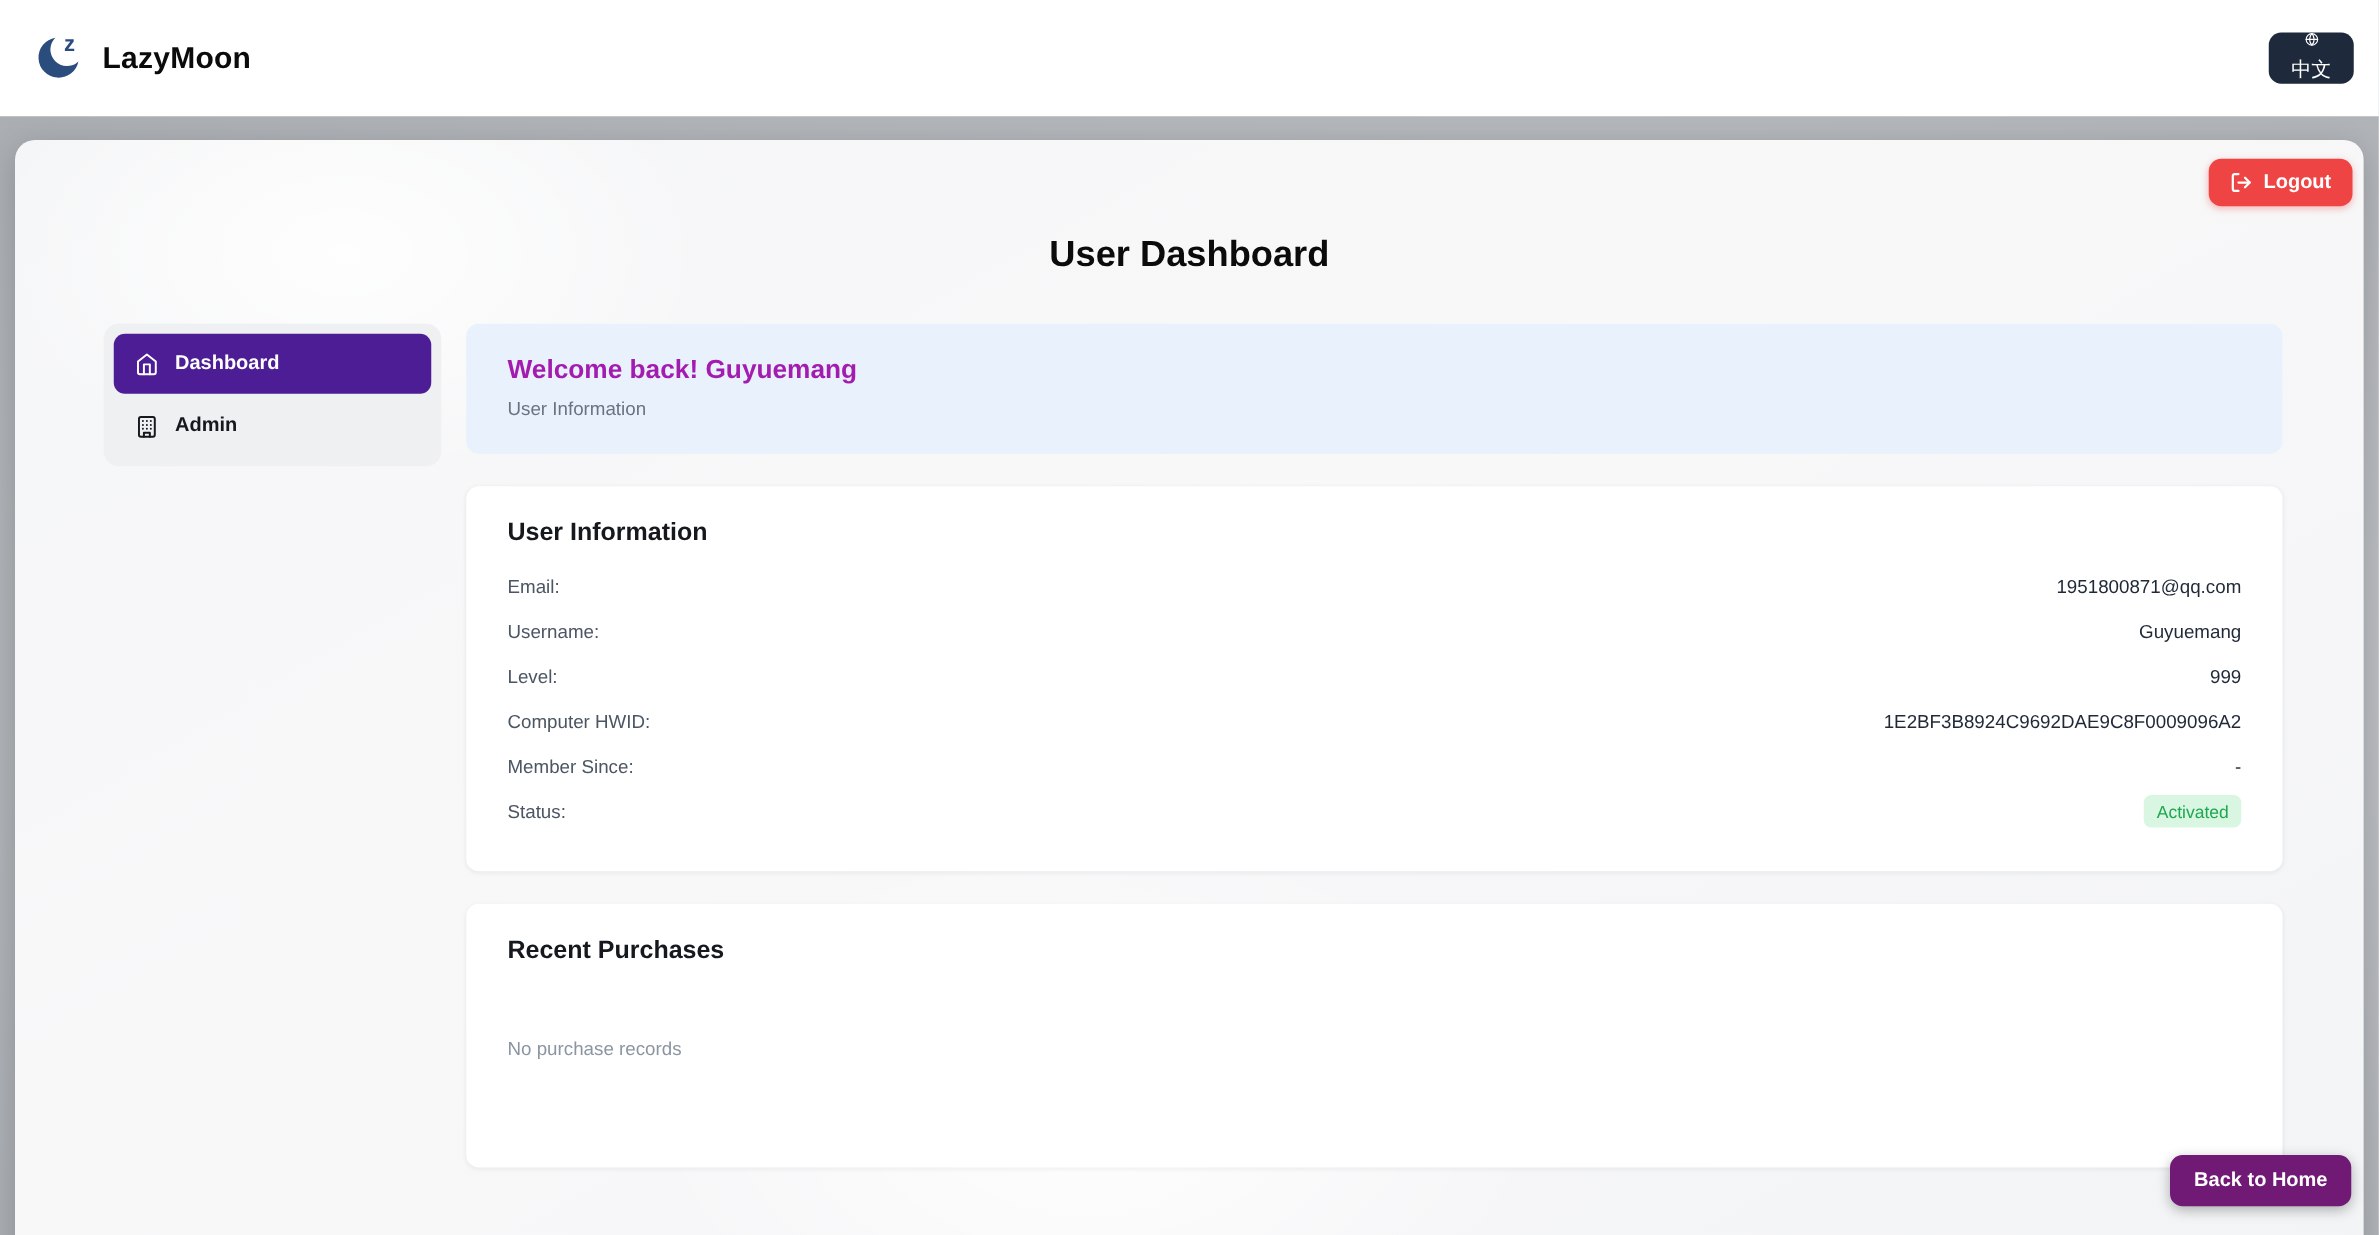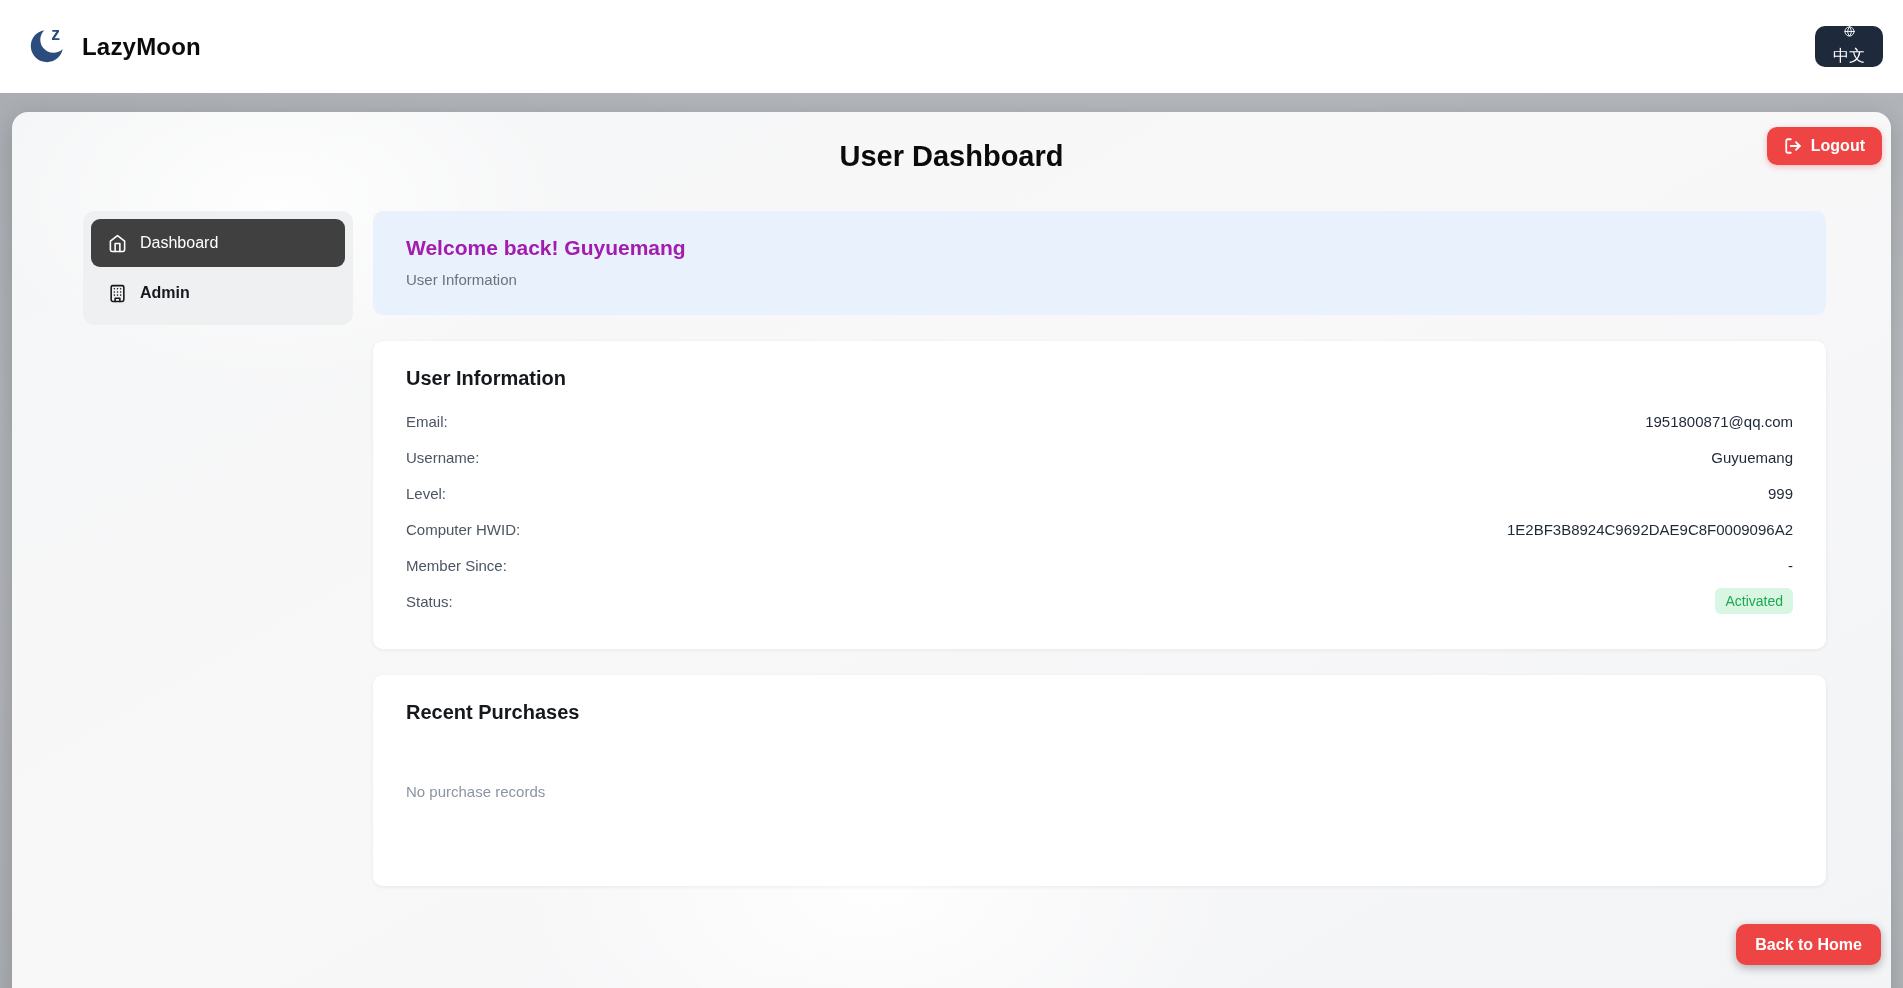--- a/index.html
+++ b/index.html
@@ -43,40 +43,40 @@
     position:absolute; top:15px; right:9px;
     display:flex; align-items:center; gap:9px;
     background:#ef4444; color:#ffffff; border:none; cursor:pointer;
     height:38px; padding:0 17px; border-radius:10px;
     font-size:16px; font-weight:bold; font-family:inherit;
     box-shadow:0 2px 6px rgba(239,68,68,.35);
   }
   .logout-btn svg { width:18px; height:18px; }
 
   .page-title {
-    margin-top:28px; text-align:center;
+    margin-top:76px; text-align:center;
     font-size:29px; font-weight:bold; color:#0b0b0b;
   }
 
   .layout {
     display:flex; gap:20px; margin-top:38px; padding:0 65px 0 71px;
     align-items:flex-start;
   }
 
   
   .sidebar {
     width:270px; flex-shrink:0; background:#eff0f2; border-radius:12px;
     padding:8px; display:flex; flex-direction:column; gap:2px;
   }
   .side-item {
     display:flex; align-items:center; gap:13px; height:48px;
     padding:0 17px; border-radius:9px; font-size:16px; font-weight:600;
     color:#15181d; cursor:pointer; background:transparent;
   }
-  .side-item.active { background:#404040; color:#ffffff; font-weight:normal; }
+  .side-item.active { background:#4c1d95; color:#ffffff; font-weight:bold; }
   .side-item svg { width:19px; height:19px; }
 
   
   .content { flex:1; min-width:0; }
 
   .welcome-card {
     background:#e9f1fd; border-radius:10px; padding:25px 33px 27px;
   }
   .welcome-title { font-size:21px; font-weight:bold; color:#a21caf; }
   .welcome-sub   { margin-top:11px; font-size:15px; color:#6b7280; }
@@ -98,21 +98,21 @@
     font-size:14px; padding:6px 10px; border-radius:6px; line-height:1;
   }
 
   .empty-text {
     color:#8b95a1; font-size:15px;
     padding:46px 0 56px;
   }
 
   .back-home-btn {
     position:fixed; right:22px; bottom:23px; z-index:20;
-    background:#ef4444; color:#ffffff; border:none; cursor:pointer;
+    background:#701a75; color:#ffffff; border:none; cursor:pointer;
     height:41px; padding:0 19px; border-radius:10px;
     font-size:16px; font-weight:bold; font-family:inherit;
     box-shadow:0 3px 10px rgba(0,0,0,.3);
   }
 </style>
 </head>
 <body>
 
 <header class="topbar">
   <div class="brand">

